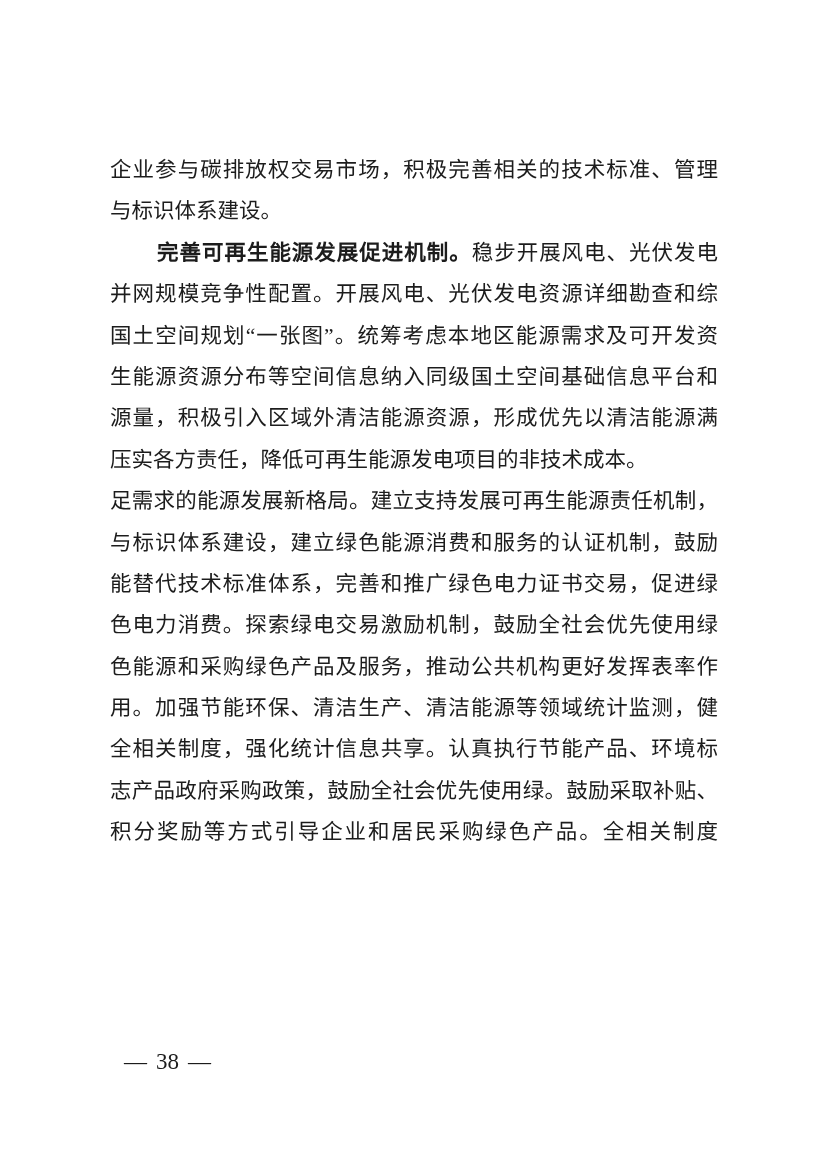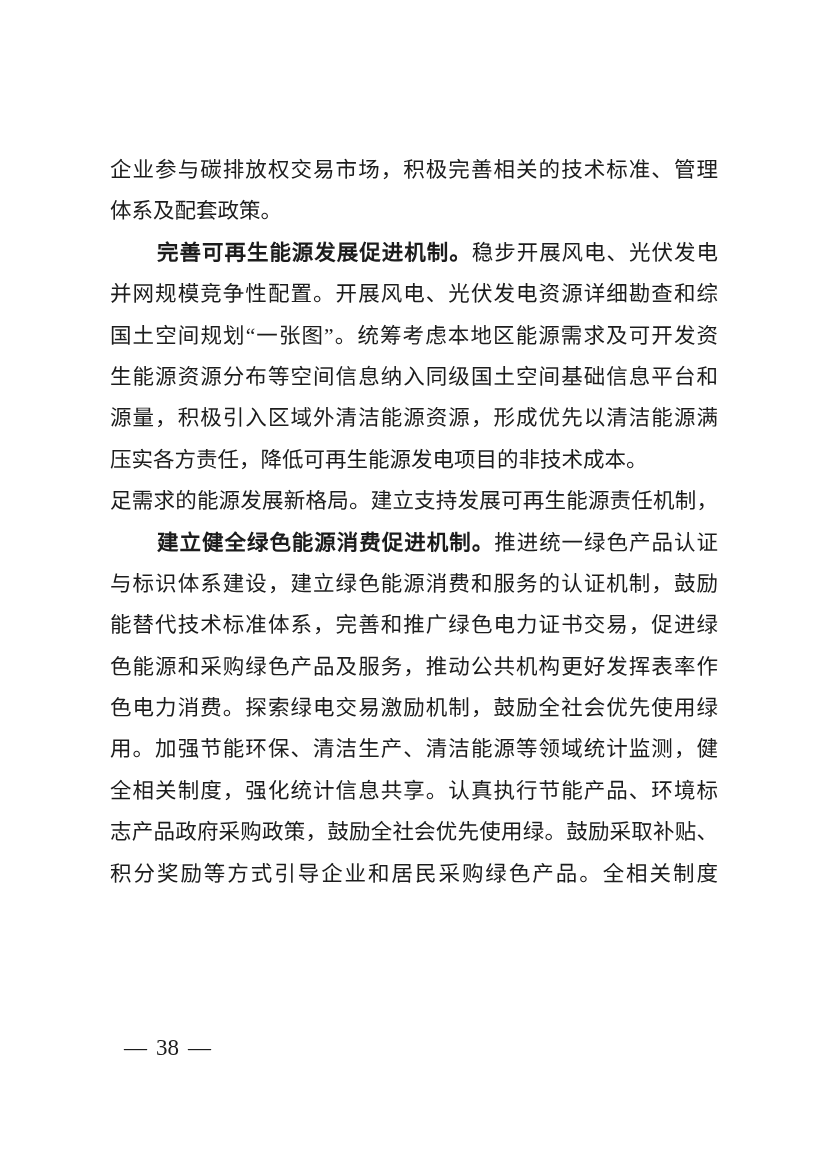--- a/index.html
+++ b/index.html
@@ -51,42 +51,41 @@
     font-size: 23px;
     line-height: 30px;
     color: #1c1c1c;
     display: flex;
     align-items: center;
   }
   .footer .dash {
     letter-spacing: 0;
   }
   .footer .page-num {
-    margin: 0 9px;
+    margin: 14px 9px;
   }
 </style>
 </head>
 <body>
 
 <div class="page">
   <div class="content" id="content">
       <div class="line">企业参与碳排放权交易市场，积极完善相关的技术标准、管理</div>
-      <div class="line para-end">体系及配套政策。</div>
+      <div class="line para-end">与标识体系建设。</div>
       <div class="line indent"><span class="lead">完善可再生能源发展促进机制。</span>稳步开展风电、光伏发电</div>
       <div class="line">并网规模竞争性配置。开展风电、光伏发电资源详细勘查和综</div>
       <div class="line">国土空间规划“一张图”。统筹考虑本地区能源需求及可开发资</div>
       <div class="line">生能源资源分布等空间信息纳入同级国土空间基础信息平台和</div>
       <div class="line">源量，积极引入区域外清洁能源资源，形成优先以清洁能源满</div>
       <div class="line para-end">压实各方责任，降低可再生能源发电项目的非技术成本。</div>
       <div class="line">足需求的能源发展新格局。建立支持发展可再生能源责任机制，</div>
-      <div class="line indent"><span class="lead">建立健全绿色能源消费促进机制。</span>推进统一绿色产品认证</div>
       <div class="line">与标识体系建设，建立绿色能源消费和服务的认证机制，鼓励</div>
       <div class="line">能替代技术标准体系，完善和推广绿色电力证书交易，促进绿</div>
+      <div class="line">色电力消费。探索绿电交易激励机制，鼓励全社会优先使用绿</div>
       <div class="line">色能源和采购绿色产品及服务，推动公共机构更好发挥表率作</div>
-      <div class="line">色电力消费。探索绿电交易激励机制，鼓励全社会优先使用绿</div>
       <div class="line">用。加强节能环保、清洁生产、清洁能源等领域统计监测，健</div>
       <div class="line">全相关制度，强化统计信息共享。认真执行节能产品、环境标</div>
       <div class="line">志产品政府采购政策，鼓励全社会优先使用绿。鼓励采取补贴、</div>
       <div class="line">积分奖励等方式引导企业和居民采购绿色产品。全相关制度</div>
     </div>
   <div class="footer">
     <span class="dash">—</span>
     <span class="page-num">38</span>
     <span class="dash">—</span>
   </div>

